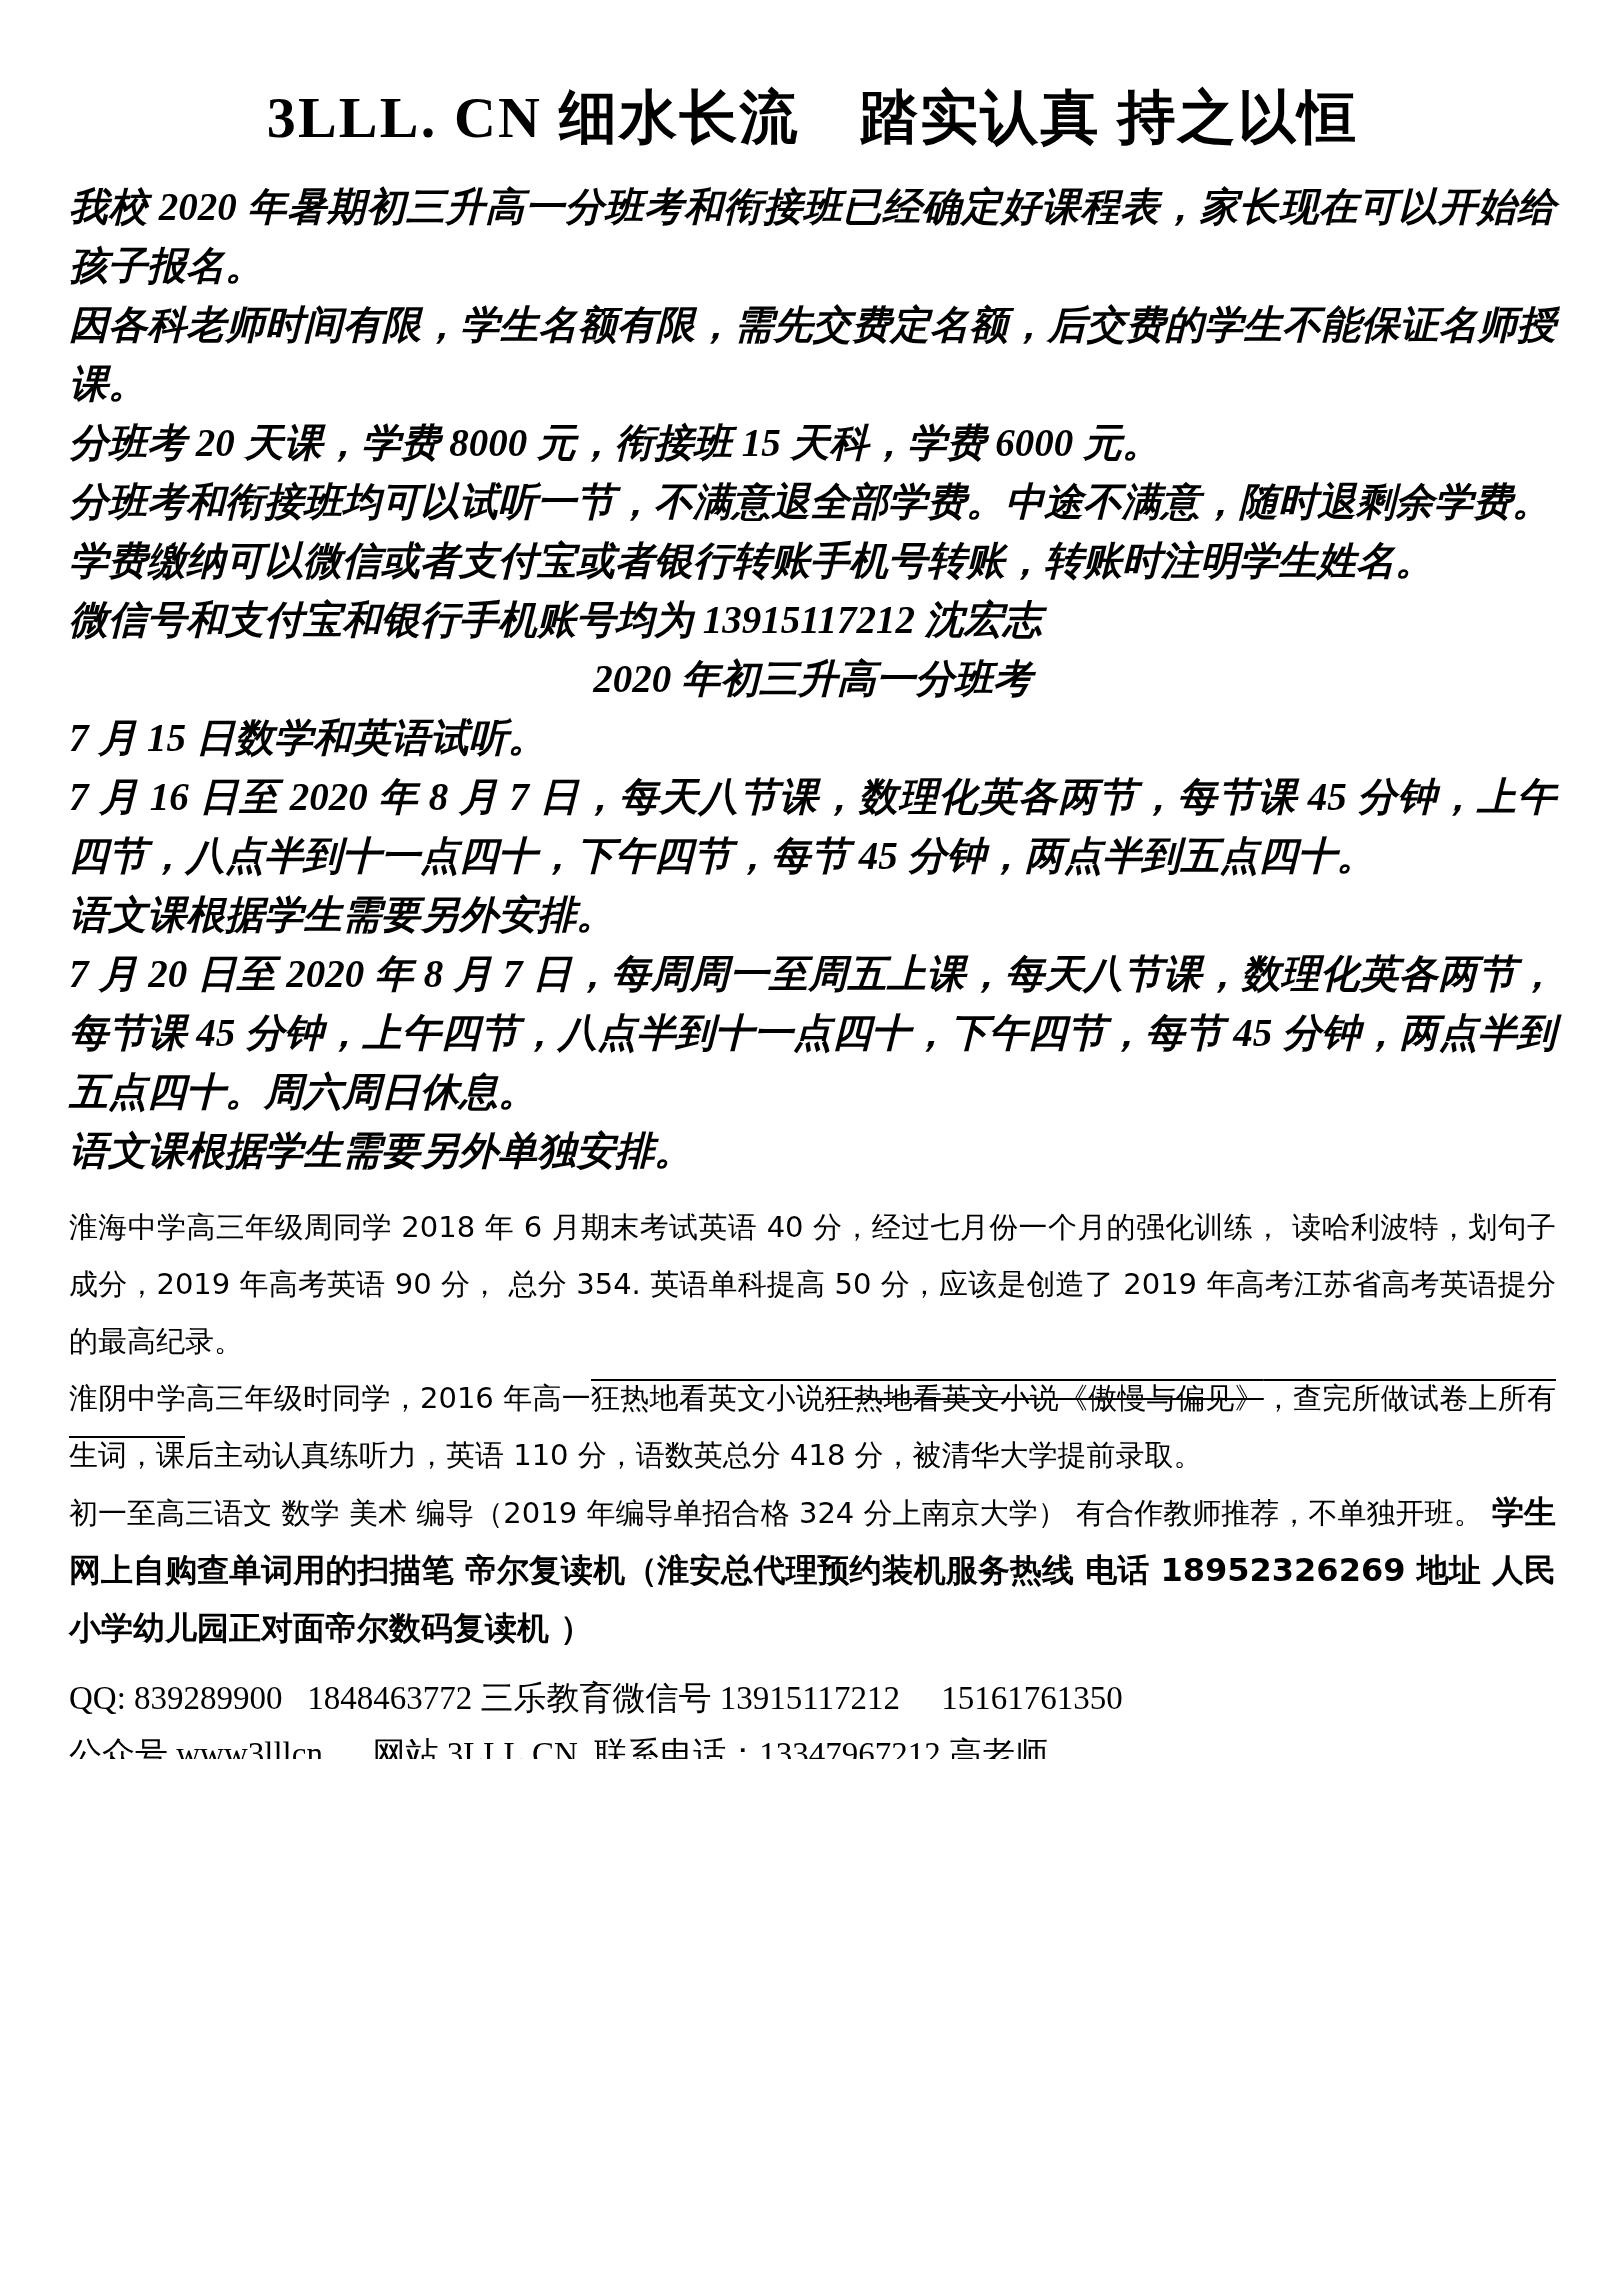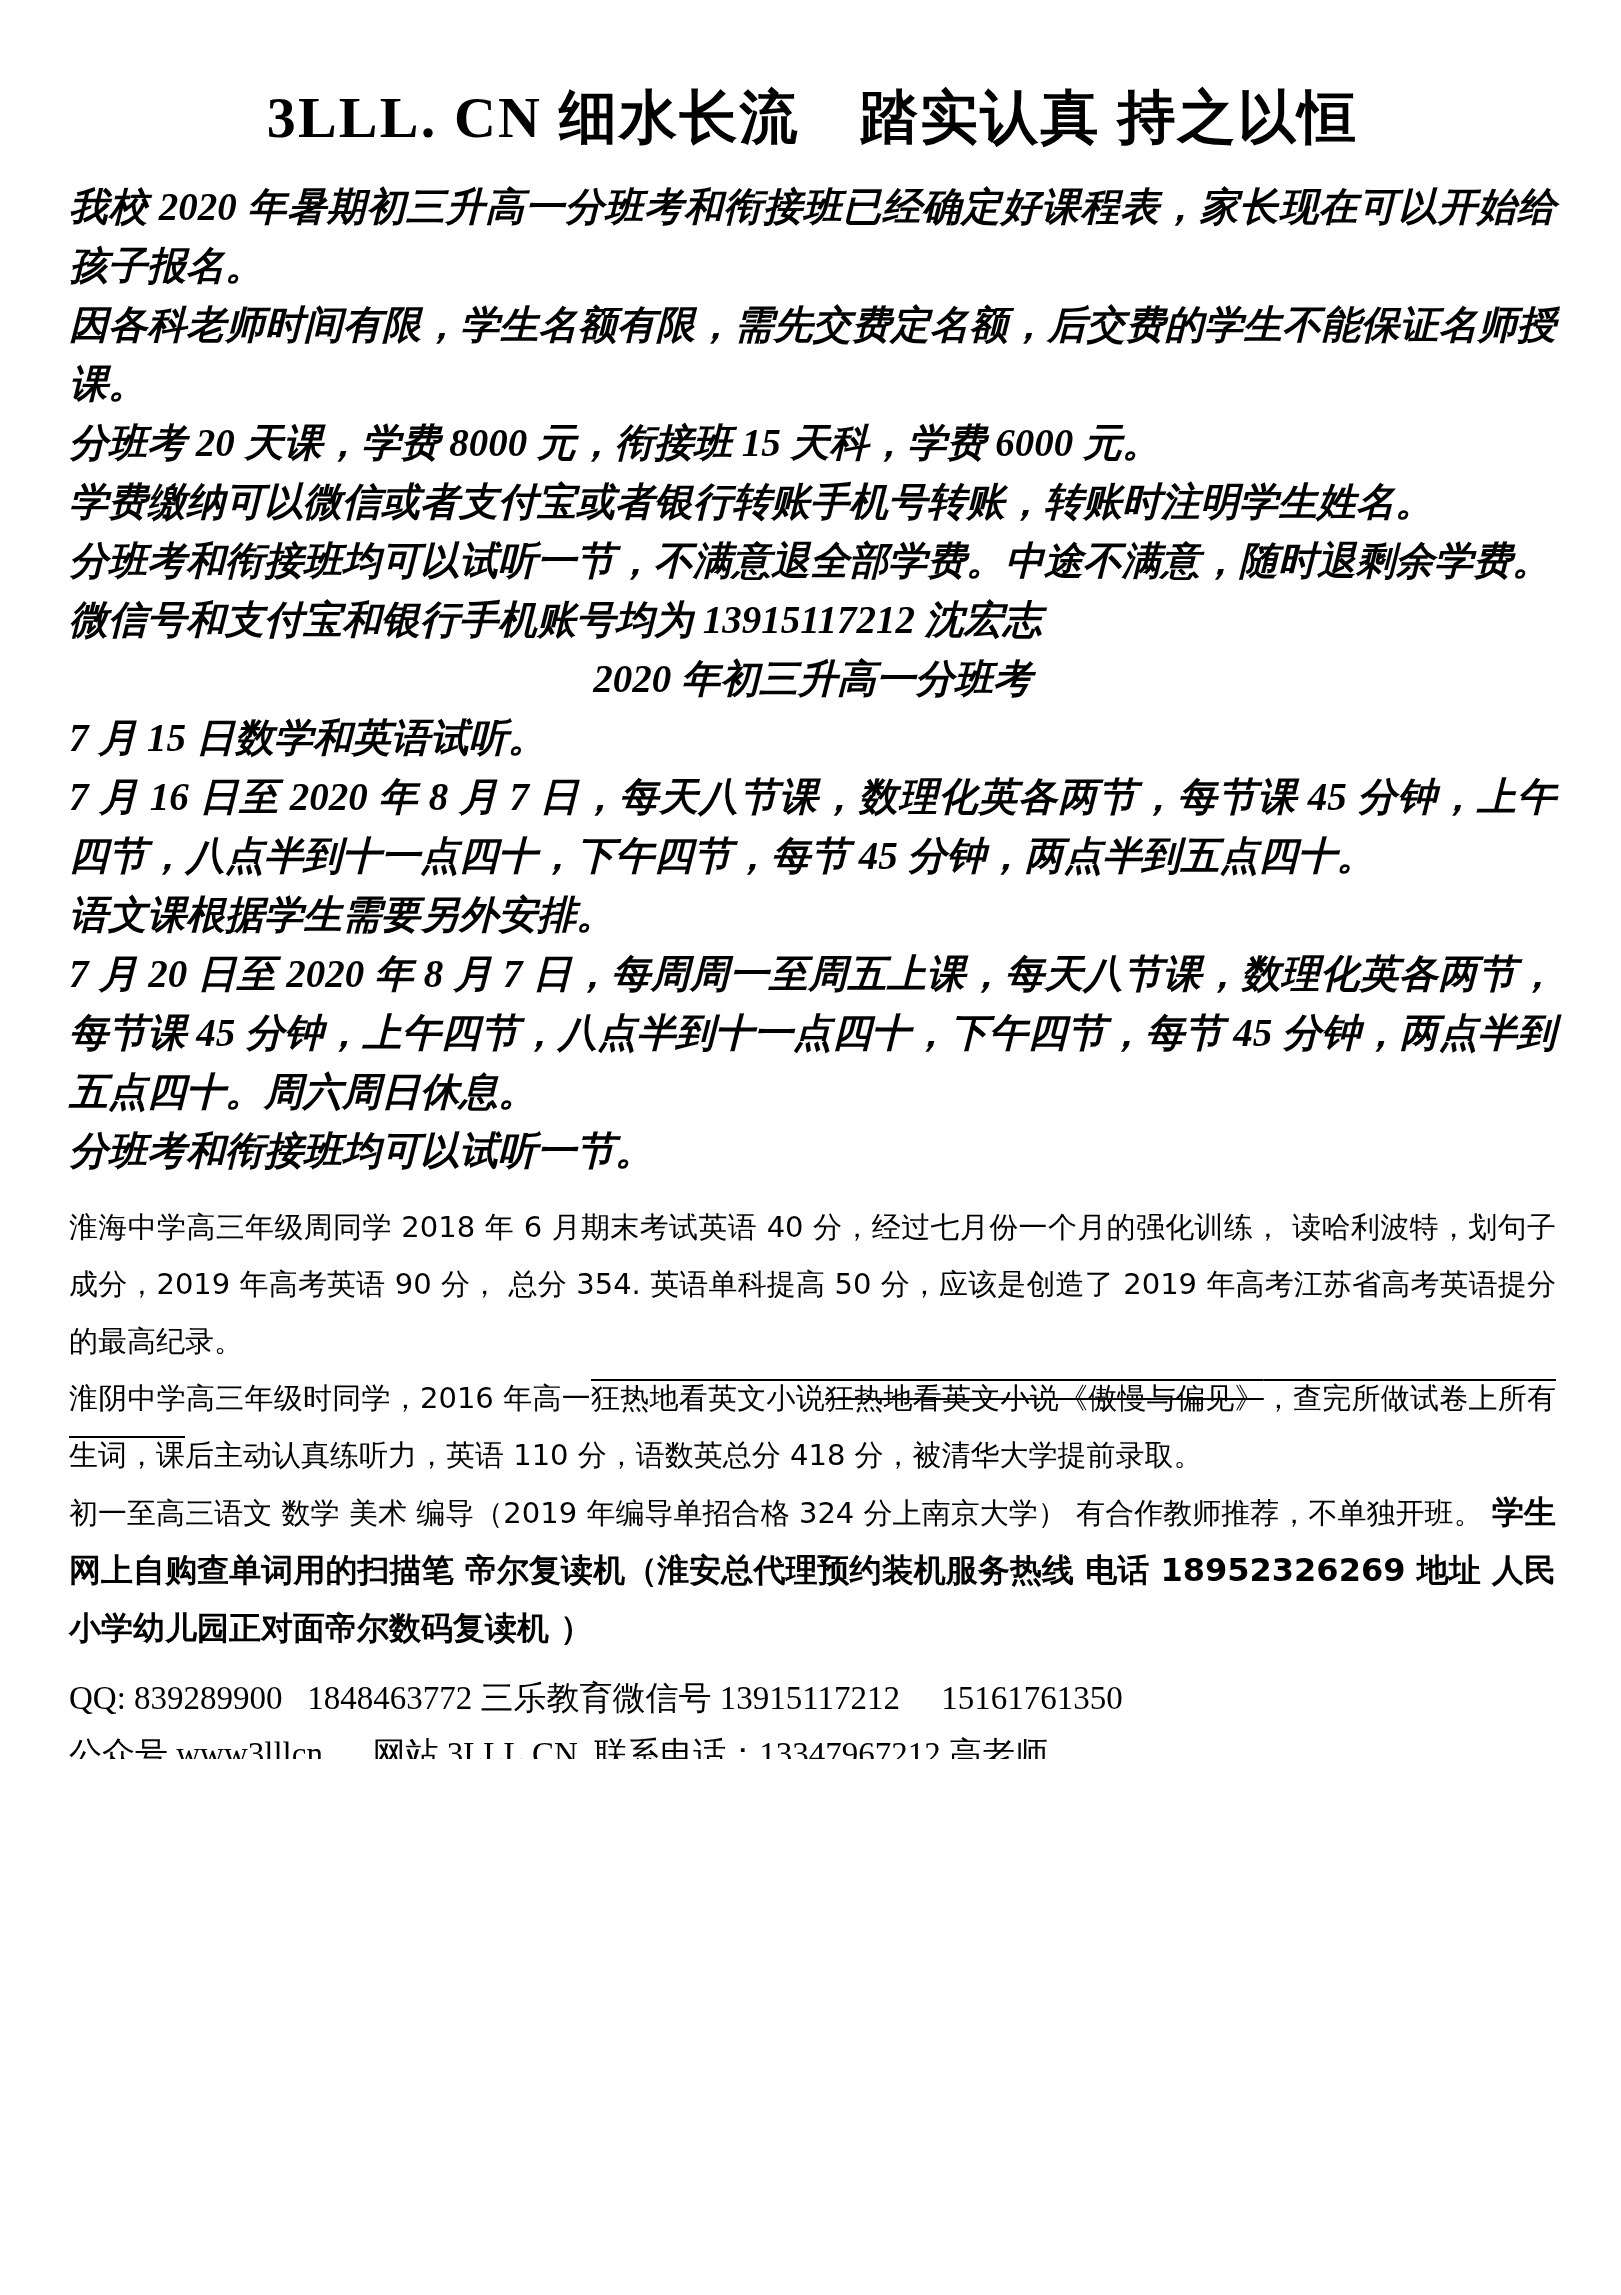--- a/index.html
+++ b/index.html
@@ -40,29 +40,29 @@
 </head>
 <body>
 
 <div class="page">
   <h1 class="doc-title">3LLL. CN 细水长流　踏实认真 持之以恒</h1>
 
   <div class="body-text">
       <p><span>我校 2020 年暑期初三升高一分班考和衔接班已经确定好课程表，家长现在可以开始给孩子报名。</span></p>
       <p><span>因各科老师时间有限，学生名额有限，需先交费定名额，后交费的学生不能保证名师授课。</span></p>
       <p><span>分班考 20 天课，学费 8000 元，衔接班 15 天科，学费 6000 元。</span></p>
+      <p><span>分班考和衔接班均可以试听一节，不满意退全部学费。中途不满意，随时退剩余学费。</span></p>
       <p><span>学费缴纳可以微信或者支付宝或者银行转账手机号转账，转账时注明学生姓名。</span></p>
-      <p><span>分班考和衔接班均可以试听一节，不满意退全部学费。中途不满意，随时退剩余学费。</span></p>
       <p><span>微信号和支付宝和银行手机账号均为 13915117212 沈宏志</span></p>
       <p class="center"><span>2020 年初三升高一分班考</span></p>
       <p><span>7 月 15 日数学和英语试听。</span></p>
       <p><span>7 月 16 日至 2020 年 8 月 7 日，每天八节课，数理化英各两节，每节课 45 分钟，上午四节，八点半到十一点四十，下午四节，每节 45 分钟，两点半到五点四十。</span></p>
       <p><span>语文课根据学生需要另外安排。</span></p>
       <p><span>7 月 20 日至 2020 年 8 月 7 日，每周周一至周五上课，每天八节课，数理化英各两节，每节课 45 分钟，上午四节，八点半到十一点四十，下午四节，每节 45 分钟，两点半到五点四十。周六周日休息。</span></p>
-      <p><span>分班考和衔接班均可以试听一节。</span></p>
+      <p><span>语文课根据学生需要另外单独安排。</span></p>
     </div>
 
   <div class="success">
     <div>
         <p><span>淮海中学高三年级周同学 2018 年 6 月期末考试英语 40 分，经过七月份一个月的强化训练， 读哈利波特，划句子成分，2019 年高考英语 90 分， 总分 354. 英语单科提高 50 分，应该是创造了 2019 年高考江苏省高考英语提分的最高纪录。</span></p>
         <p><span>淮阴中学高三年级时同学，2016 年高一</span><span class="seg-overline">狂热地看英文小说</span><span class="seg-strike-overline">狂热地看英文小说《傲慢与偏见》</span><span class="seg-overline">，查完所做试卷上所有生词，课</span><span>后主动认真练听力，英语 110 分，语数英总分 418 分，被清华大学提前录取。</span></p>
         <p><span>初一至高三语文 数学 美术 编导（2019 年编导单招合格 324 分上南京大学） 有合作教师推荐，不单独开班。 </span><span class="seg-emph">学生网上自购查单词用的扫描笔 帝尔复读机（淮安总代理预约装机服务热线 电话 18952326269 地址 人民小学幼儿园正对面帝尔数码复读机 ）</span></p>
       </div>
   </div>
 

